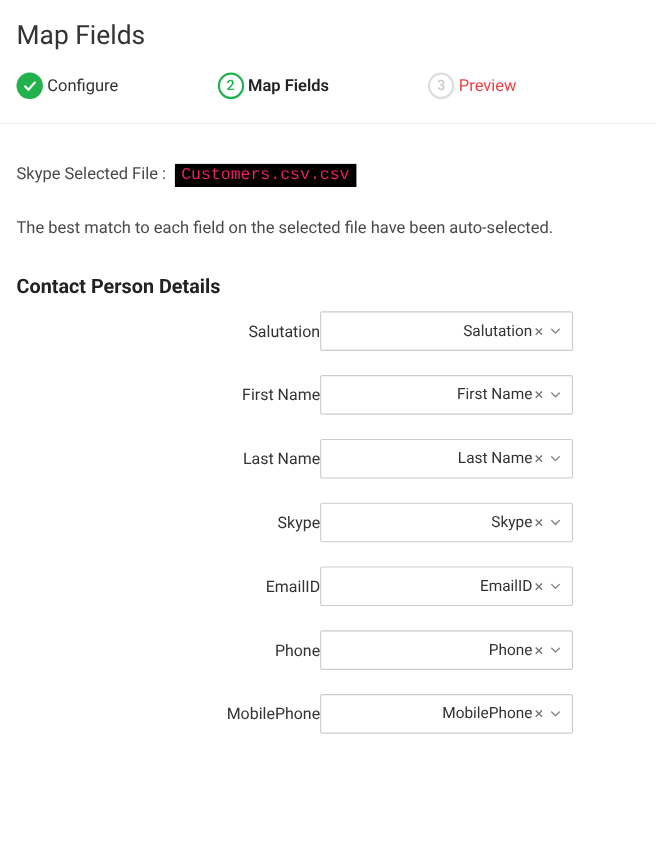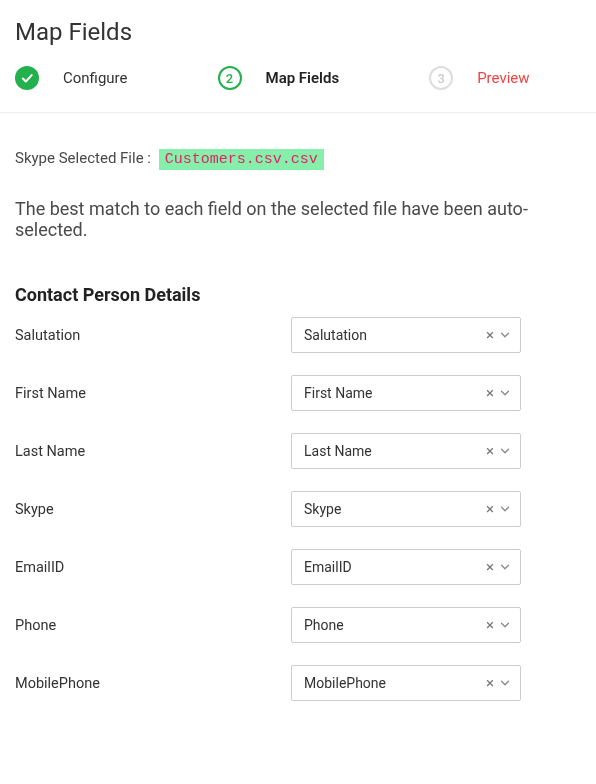--- a/index.html
+++ b/index.html
@@ -19,21 +19,21 @@
     .stepper {
       display: flex;
       align-items: center;
       gap: 90px;
       padding: 0 15px 22px 15px;
       border-bottom: 1px solid #eee;
     }
     .step {
       display: flex;
       align-items: center;
-      gap: 24px;
+      gap: 4px;
     }
     .step-circle {
       width: 24px;
       height: 24px;
       border-radius: 50%;
       display: flex;
       align-items: center;
       justify-content: center;
       font-size: 13px;
       font-weight: 500;
@@ -56,31 +56,31 @@
     .step-label.done { color: #333; font-weight: 400; }
     .step-label.active { color: #222; font-weight: 600; }
     .step-label.pending { color: #ef4444; font-weight: 400; }
     .content { padding: 36px 15px 0 15px; }
     .selected-file-row {
       font-size: 15px;
       color: #4a4a4a;
       margin-bottom: 30px;
     }
     .selected-file-row .filename {
-      background: #86efac;
+      background: #000000;
       color: #e91e63;
       font-family: "Courier New", Courier, monospace;
       font-size: 15px;
       padding: 2px 6px;
       margin-left: 4px;
     }
     .hint {
-      font-size: 18px;
+      font-size: 15px;
       color: #4a4a4a;
-      margin-bottom: 44px;
+      margin-bottom: 34px;
     }
     .section-title {
       font-size: 18px;
       font-weight: 700;
       color: #222;
       margin-bottom: 12px;
     }
     .col-headers {
       display: flex;
       font-size: 12px;
@@ -88,20 +88,21 @@
       color: #888;
       text-transform: uppercase;
       margin-bottom: 28px;
     }
     .col-headers .col-left { width: 276px; }
     .col-headers .col-right { flex: 1; }
     .field-row {
       display: flex;
       align-items: center;
       margin-bottom: 22px;
+      text-align: right;
     }
     .field-label {
       width: 276px;
       font-size: 14.5px;
       color: #333;
     }
     .select-wrap {
       width: 230px;
       height: 36px;
       border: 1px solid #ccc;

